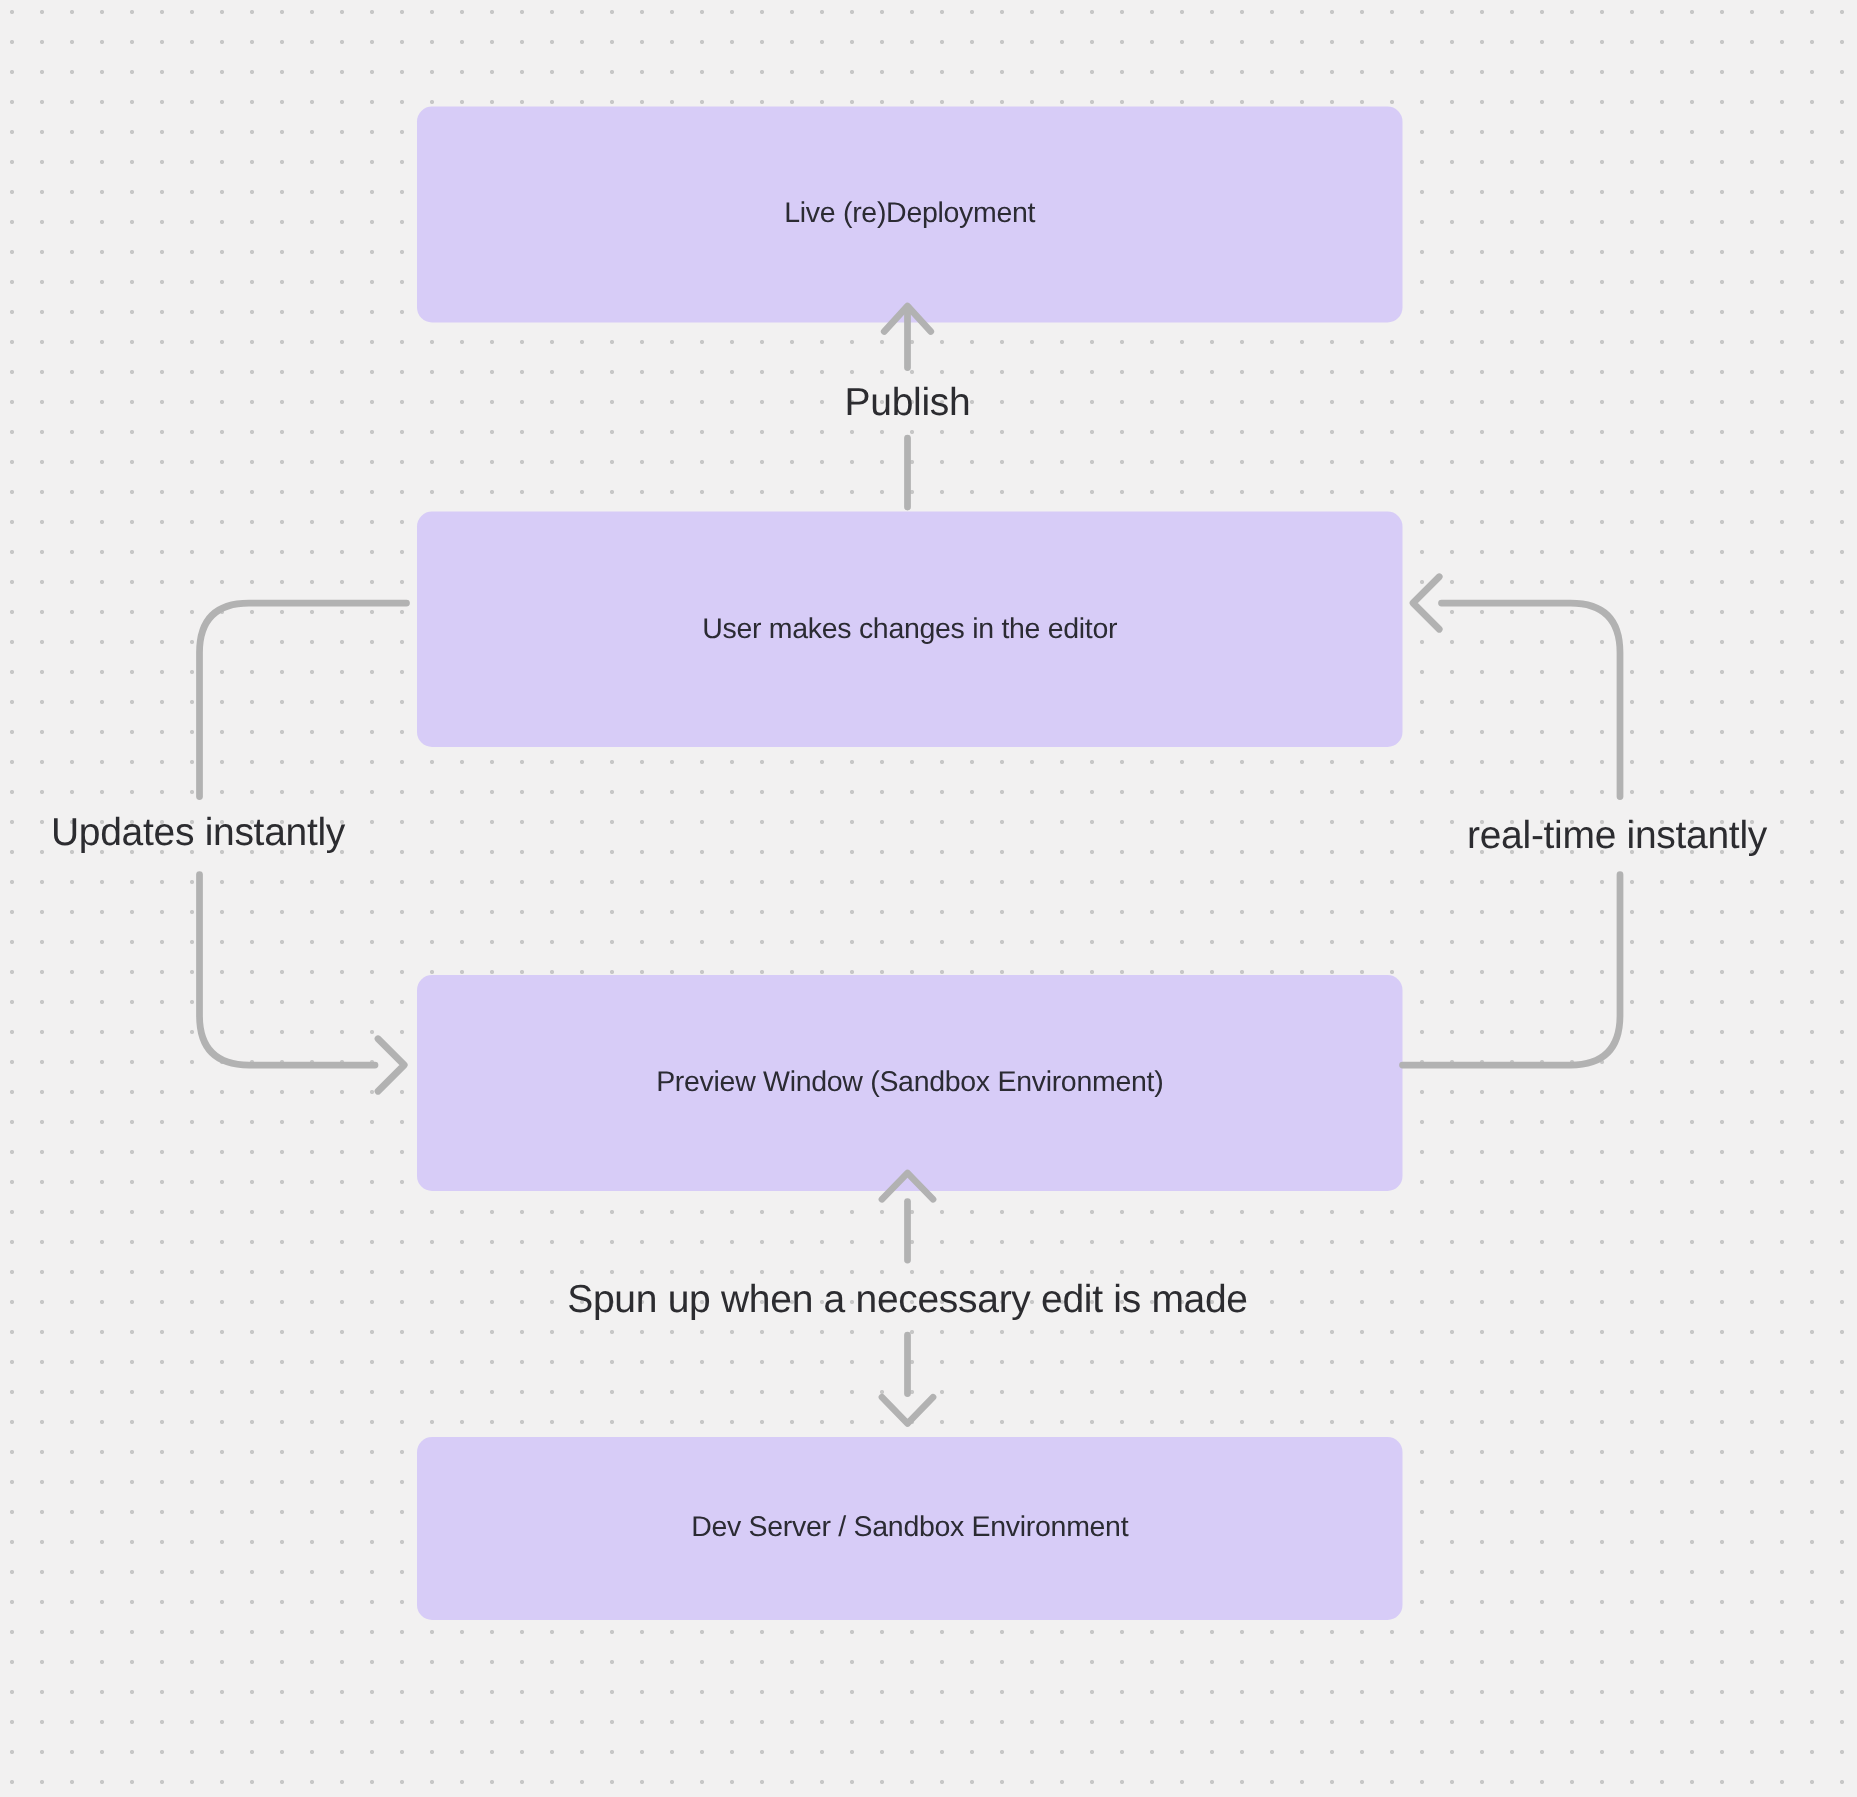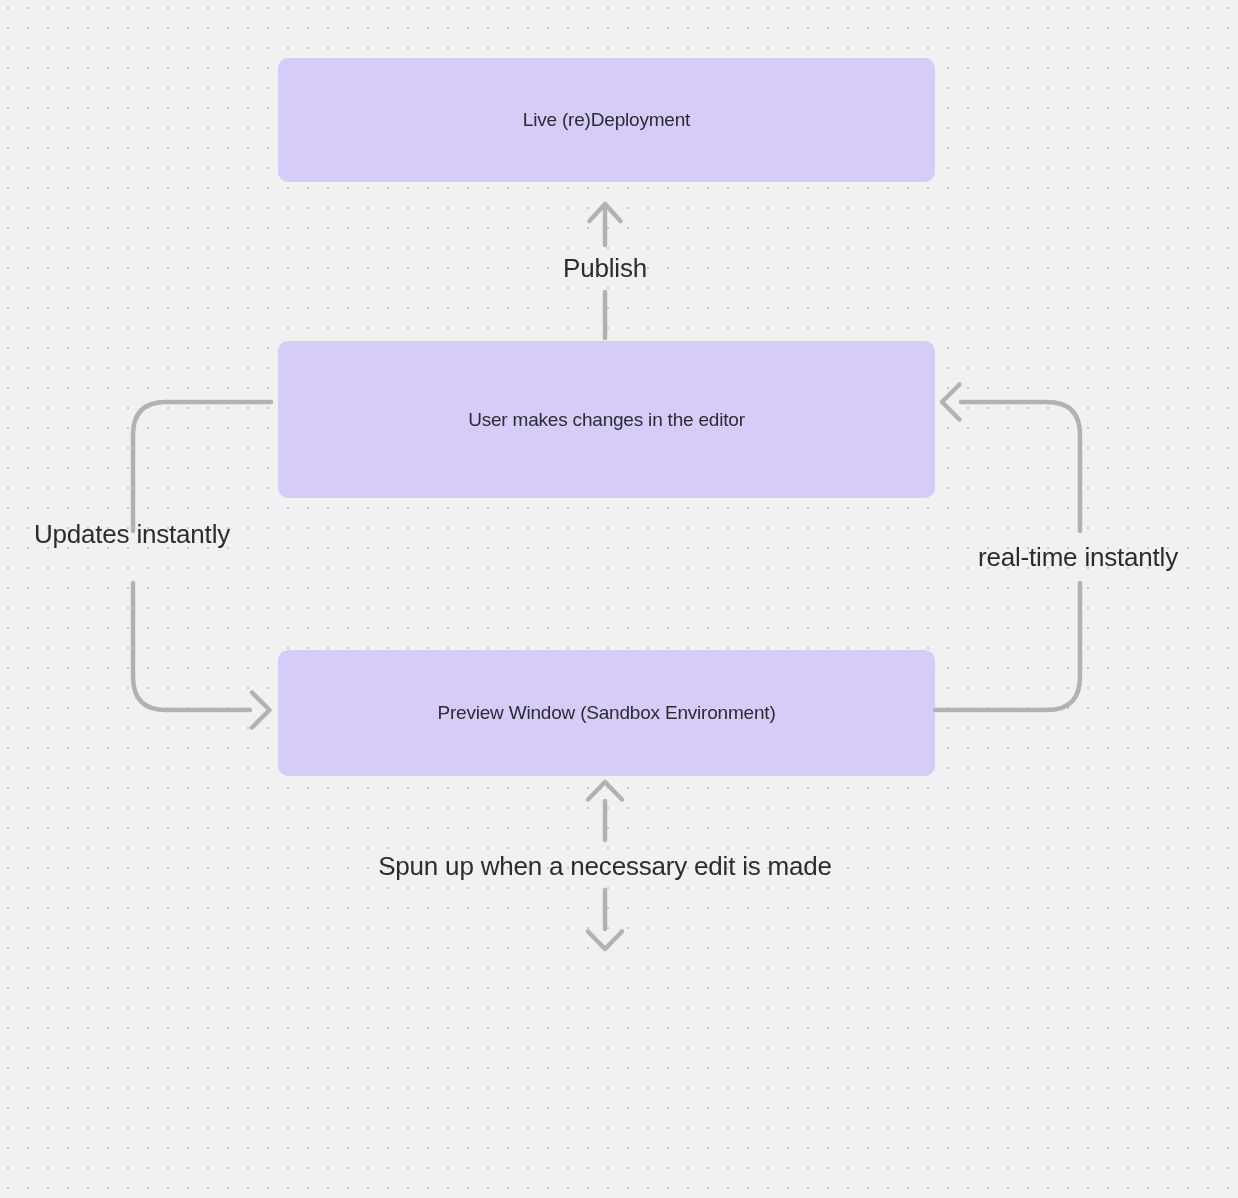--- a/index.html
+++ b/index.html
@@ -50,26 +50,27 @@
     color: #2c2c30;
     letter-spacing: -0.2px;
     white-space: nowrap;
   }
 </style>
 </head>
 <body>
 
 <div class="canvas">
 
-  <div class="node" style="top:58px;height:124px">Live (re)Deployment</div>
+  <div class="node" style="top:71px;height:144px">Live (re)Deployment</div>
 
   <div class="node" style="top:341px;height:157px">User makes changes in the editor</div>
 
-  <div class="node" style="top:650px;height:126px">Preview Window (Sandbox Environment)</div>
+  <div class="node" style="top:650px;height:144px">Preview Window (Sandbox Environment)</div>
 
+  <div class="node" style="top:958px;height:122px">Dev Server / Sandbox Environment</div>
 
   <svg class="edges-layer" width="1238" height="1198" viewBox="0 0 1238 1198">
     <g stroke="#b2b2b2" stroke-width="4.5" fill="none" stroke-linecap="round" stroke-linejoin="round">
 
       <g>
         <path d="M605 206 L605 245"></path>
         <path d="M589.5 221 L605 204 L620.5 221"></path>
         <path d="M605 292 L605 338"></path>
       </g>
 
@@ -89,19 +90,19 @@
         <path d="M605 801 L605 840"></path>
         <path d="M588 799.5 L605 782 L622 799.5"></path>
         <path d="M605 890 L605 929"></path>
         <path d="M588 931.5 L605 949 L622 931.5"></path>
       </g>
     </g>
   </svg>
 
   <div class="edge-label" style="left:605px;top:268px">Publish</div>
 
-  <div class="edge-label" style="left:132px;top:534px">Updates instantly</div>
+  <div class="edge-label" style="left:132px;top:555px">Updates instantly</div>
 
   <div class="edge-label" style="left:1078px;top:557px">real-time instantly</div>
 
   <div class="edge-label" style="left:605px;top:866px">Spun up when a necessary edit is made</div>
 
 </div>
 
 </body></html>

